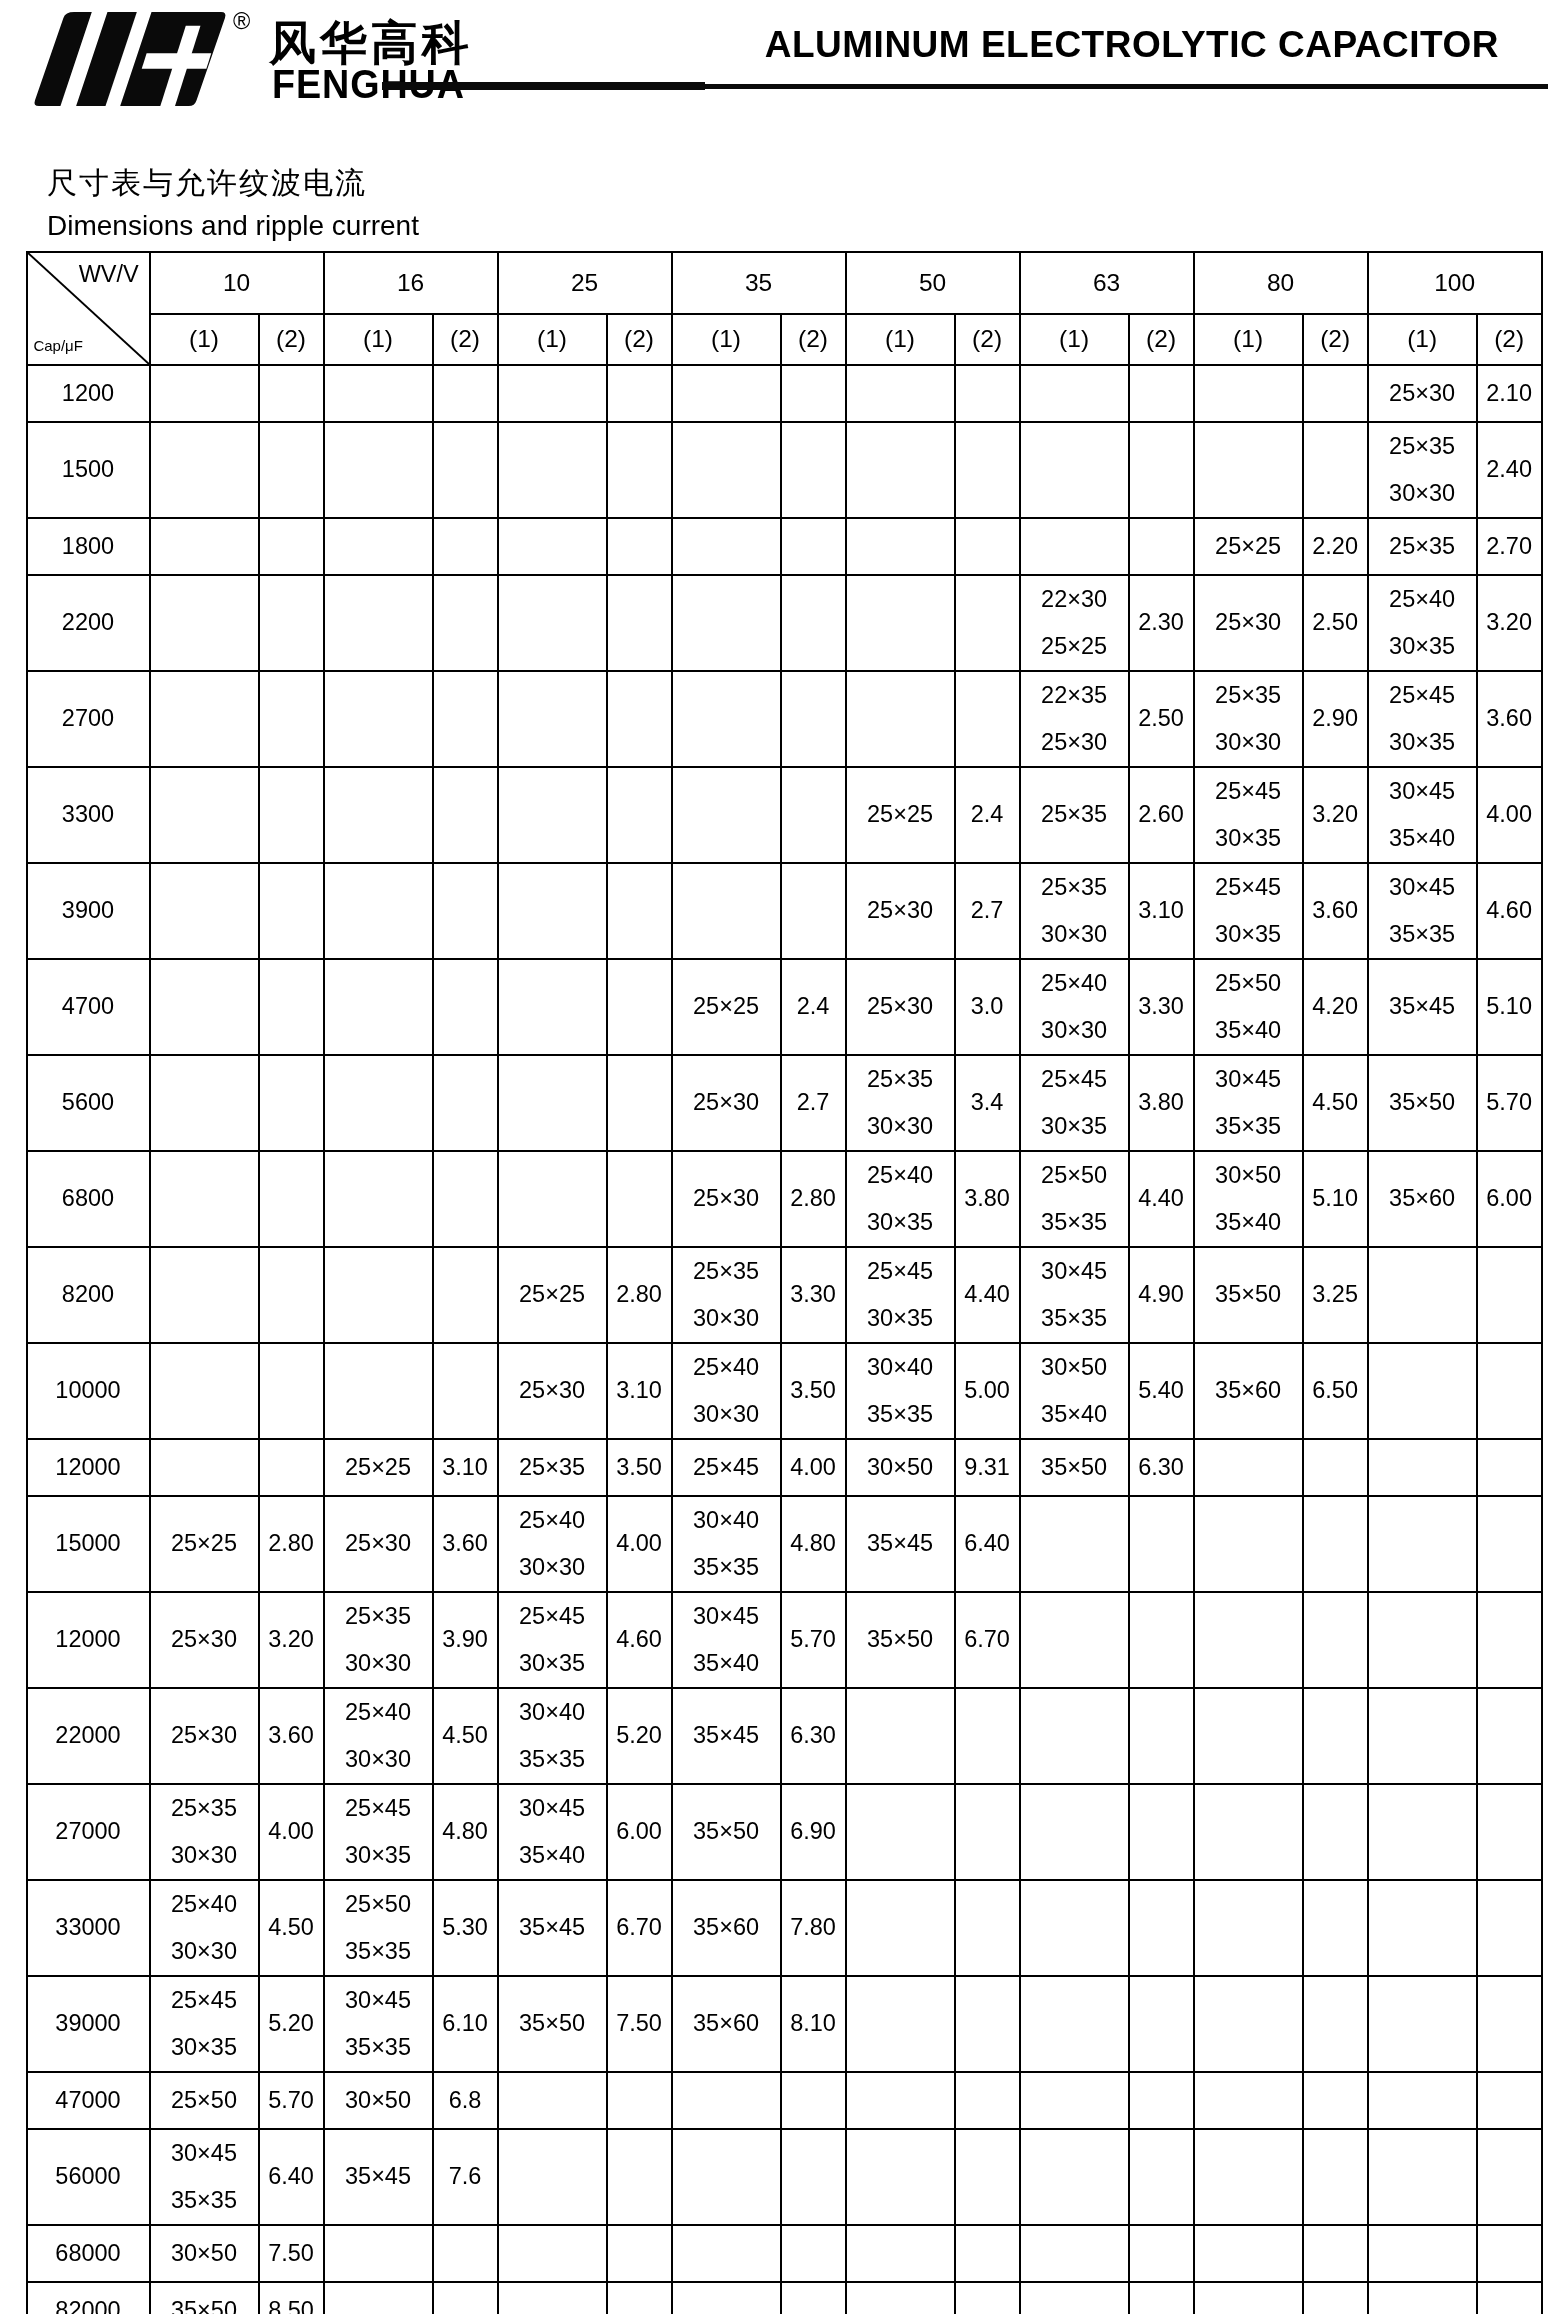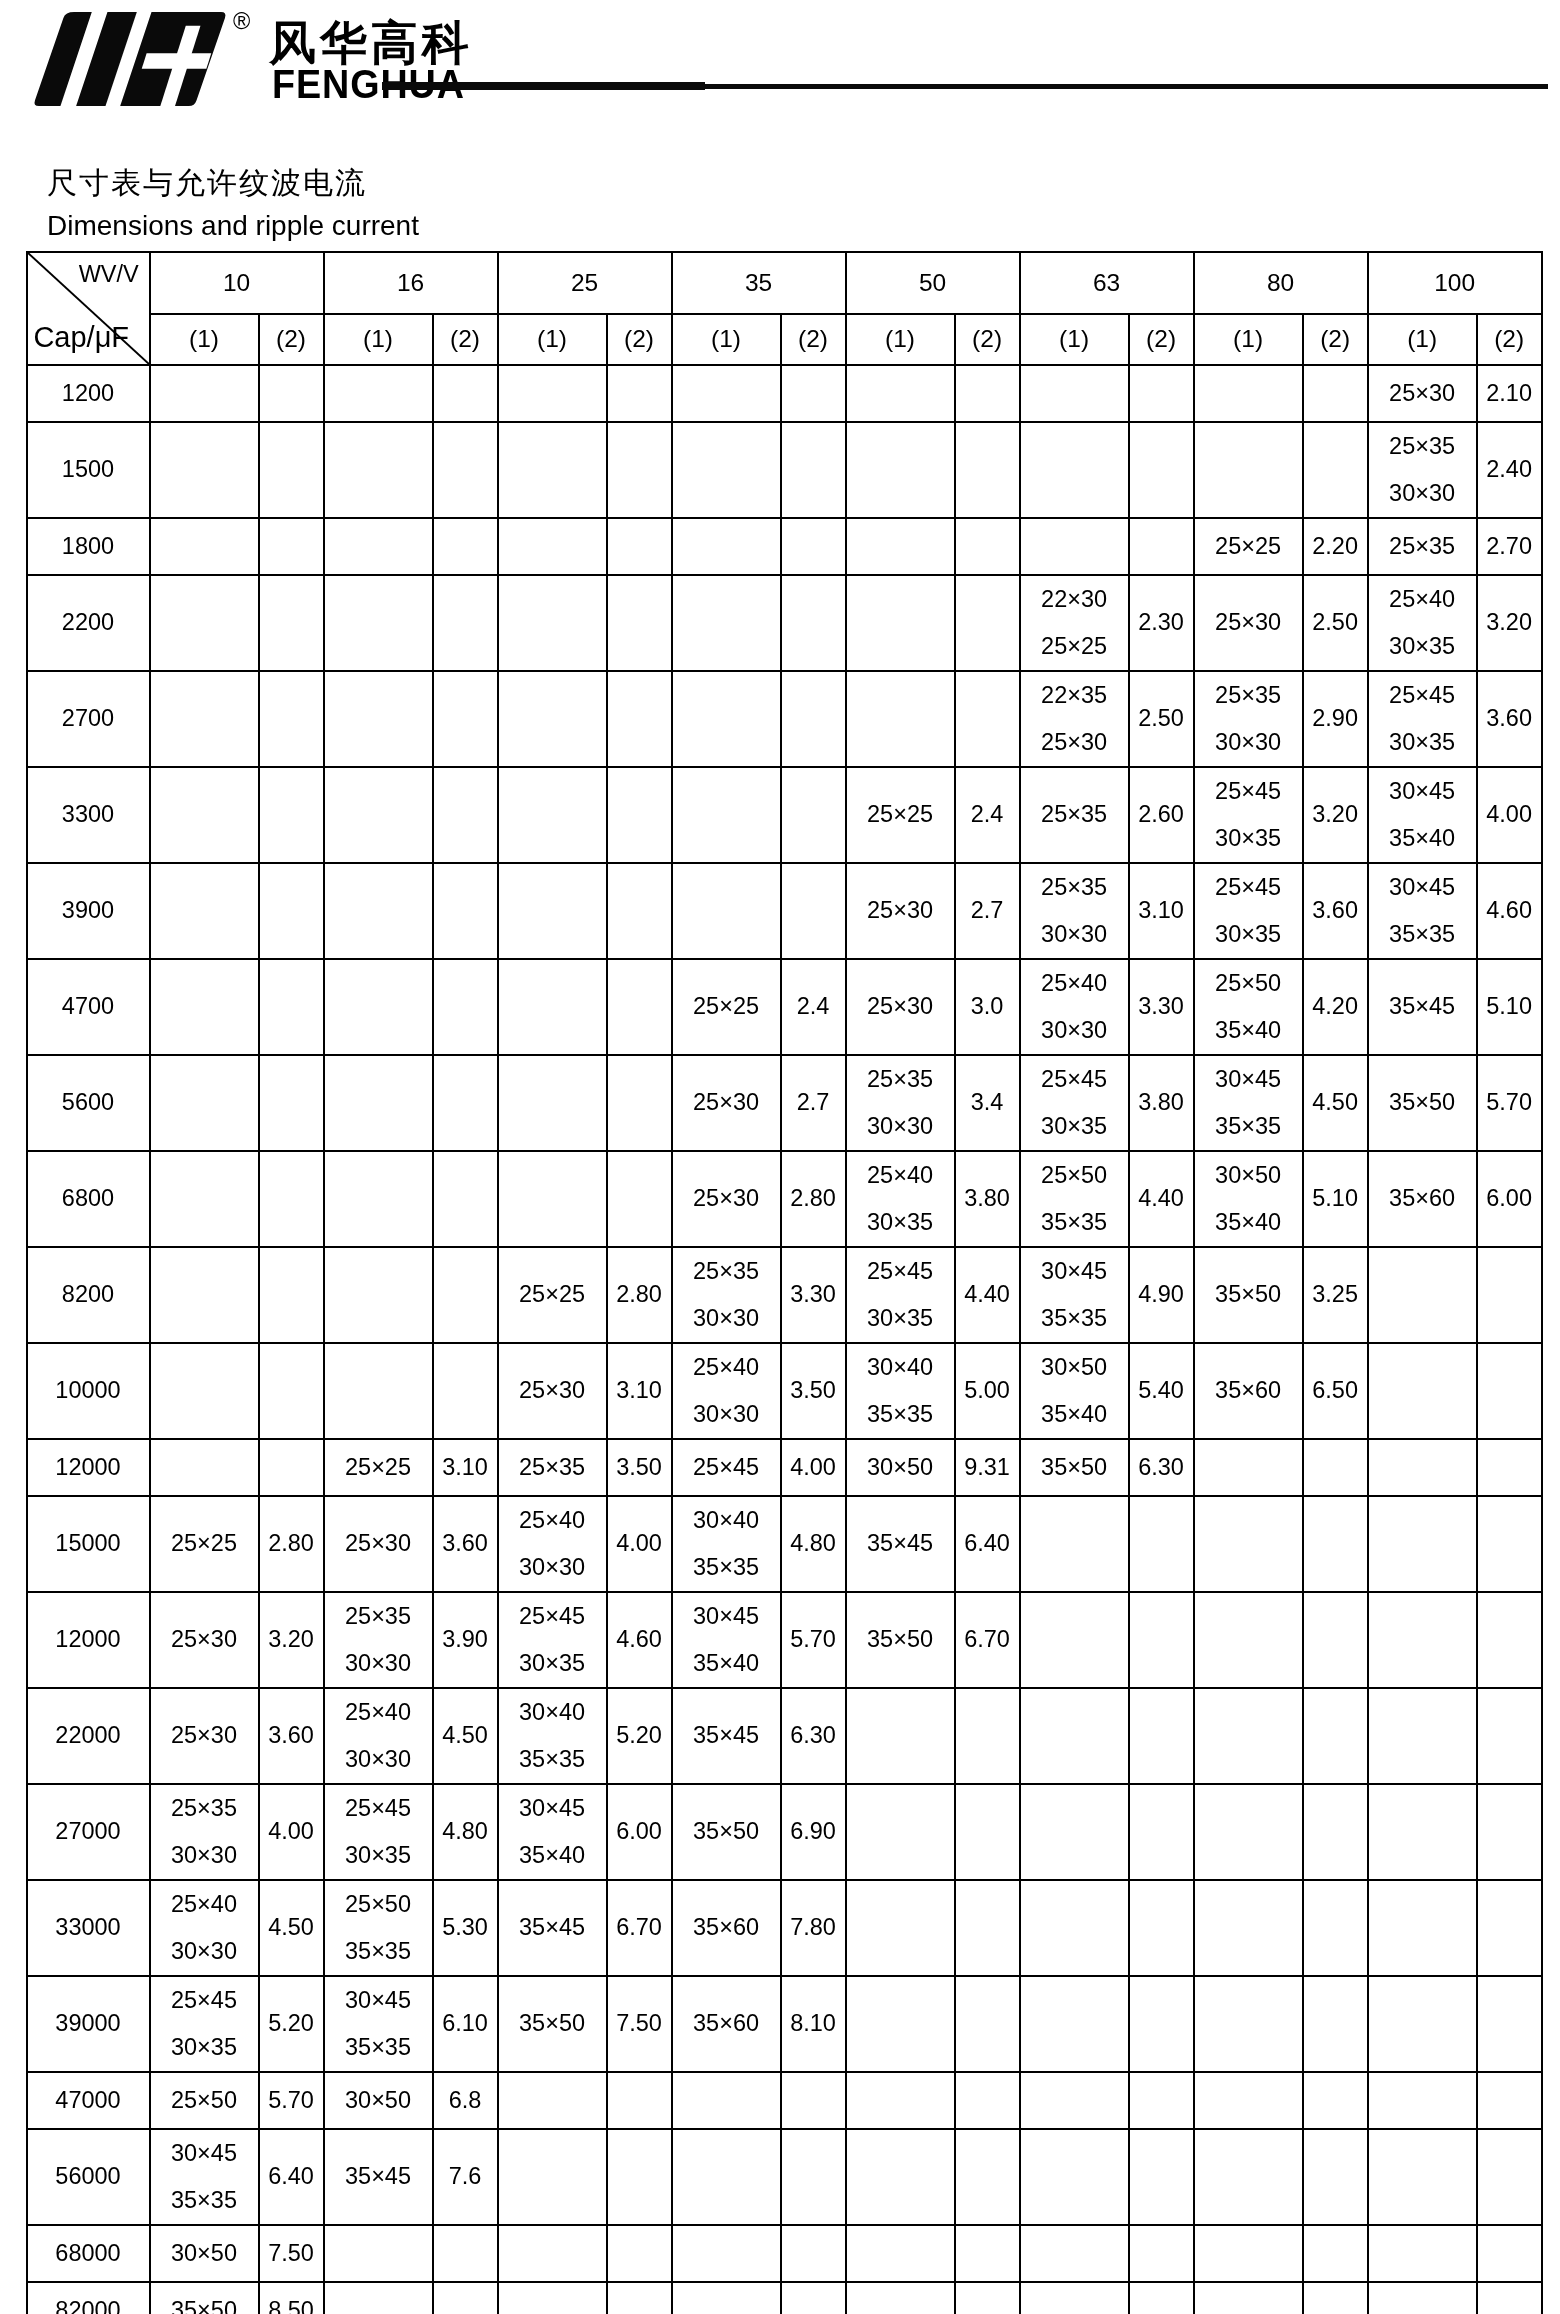--- a/index.html
+++ b/index.html
@@ -32,37 +32,38 @@
   .sub-hdr { font-size:24.5px; }
   .cap-cell { font-size:23.5px; }
   .cur-cell { font-size:23.5px; }
   .dim-cell { font-size:23.5px; }
   .dim-wrap2 { display:flex; flex-direction:column; justify-content:space-around; height:94px; }
 
   
   .corner { position:relative; padding:0; }
   .corner svg { position:absolute; left:0; top:0; width:100%; height:100%; display:block; }
   .corner-top { position:absolute; top:7.8px; right:9.8px; font-size:23.5px; }
-  .corner-bottom { position:absolute; bottom:9.8px; left:5.9px; font-size:29px; }
+  .corner-bottom { position:absolute; bottom:9.8px; left:5.9px; font-size:15px; }
 </style>
 </head>
 <body>
 
 <div class="page">
 
   <svg class="logo-mark" viewBox="0 0 200 96" aria-hidden="true">
     <path d="M44,0 L194,0 Q200,0 198,6 L169,90 Q167,96 161,96 L8,96 Q2,96 4,90 L33,6 Q35,0 44,0 Z" fill="#0a0a0a"></path>
     <polygon points="62,0 78,0 46,96 30,96" fill="#ffffff"></polygon>
     <polygon points="108,0 123,0 91,96 76,96" fill="#ffffff"></polygon>
     <polygon points="118,42 184,42 179,58 113,58" fill="#ffffff"></polygon>
     <polygon points="158,14 173,14 147,96 132,96" fill="#ffffff"></polygon>
   </svg>
   <div class="reg-mark">®</div>
   <div class="logo-cn">风华高科</div>
   <div class="logo-en">FENGHUA</div>
+  <div class="doc-title">ALUMINUM ELECTROLYTIC CAPACITOR</div>
   <div class="title-rule"></div>
   <div class="title-rule-thick"></div>
 
   <div class="subtitle-cn">尺寸表与允许纹波电流</div>
   <div class="subtitle-en">Dimensions and ripple current</div>
 
   <div class="tbl-wrap">
     <table>
       <colgroup id="cols">
           <col style="width: 123px;">

